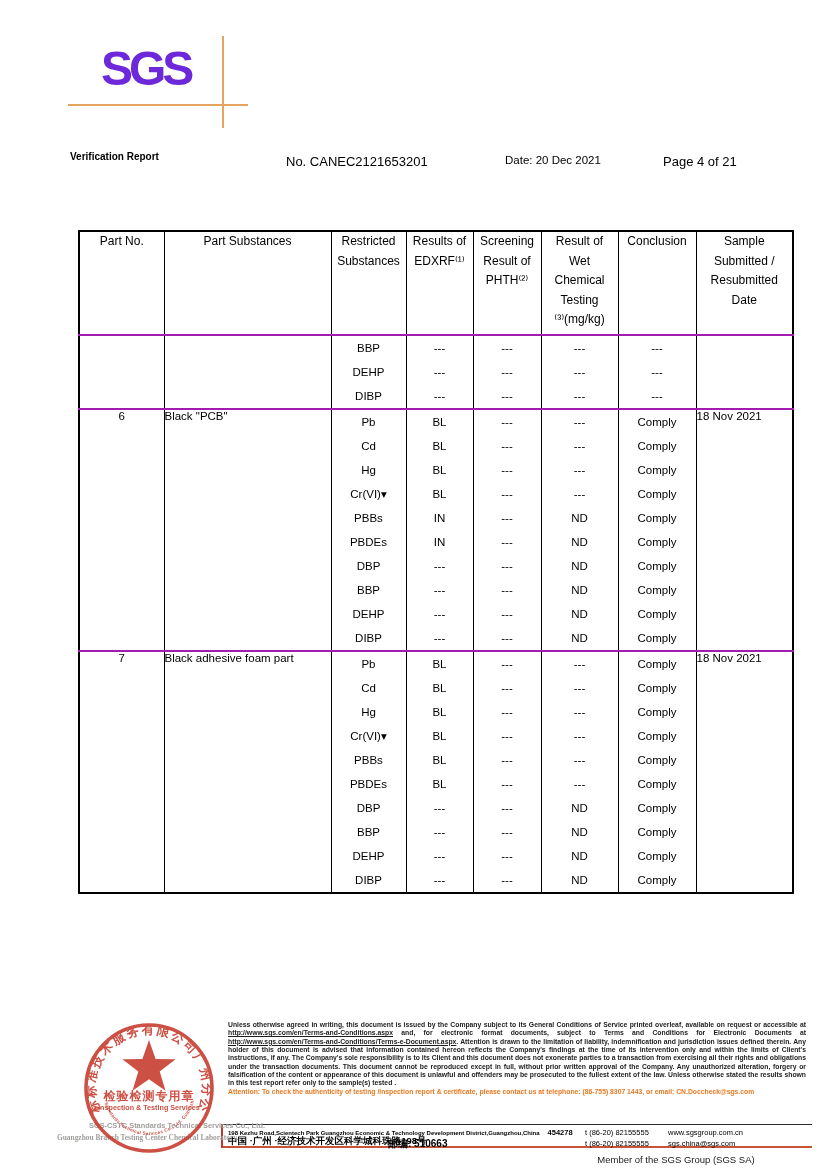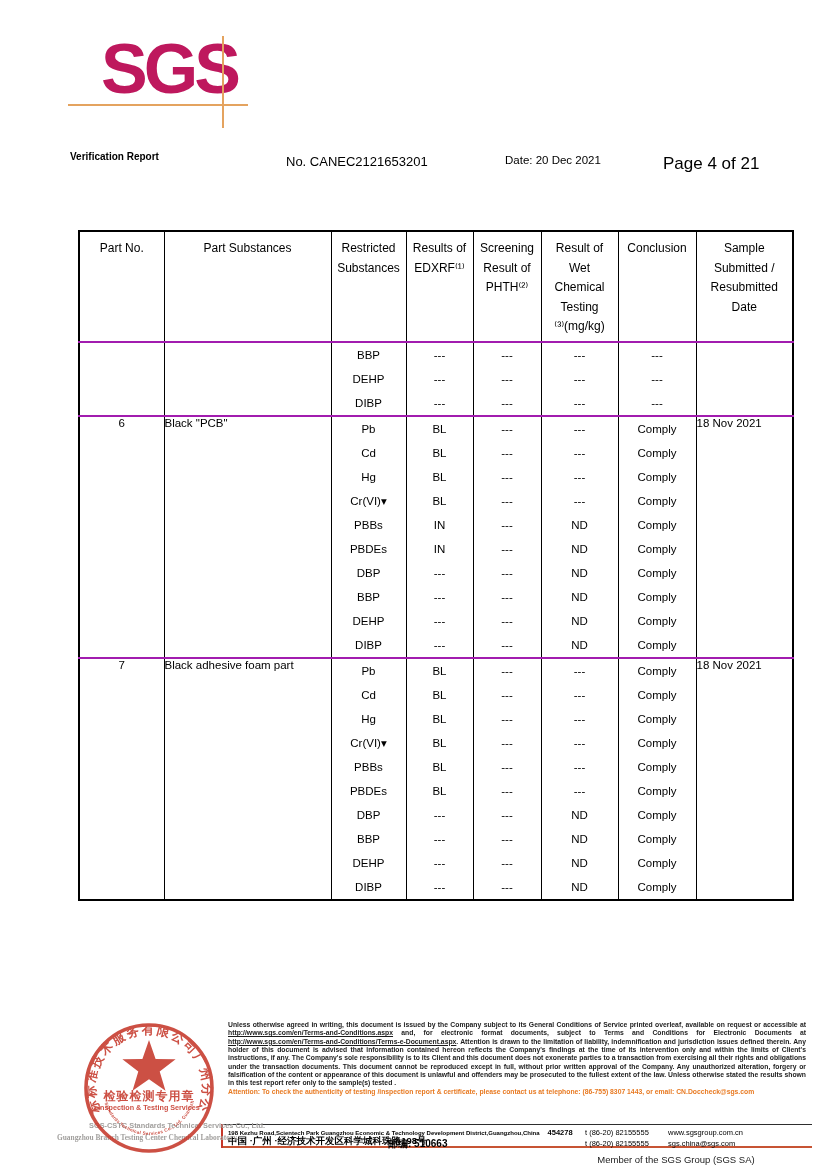--- a/index.html
+++ b/index.html
@@ -2,35 +2,35 @@
 <html><head>
 <meta charset="utf-8">
 <style>
   html,body{margin:0;padding:0;}
   body{
     width:827px;height:1169px;position:relative;background:#ffffff;
     font-family:"Liberation Sans","DejaVu Sans",sans-serif;color:#000;
     overflow:hidden;
   }
   
-  .sgs-text{position:absolute;left:101px;top:34px;font-size:70px;line-height:70px;
-    font-weight:bold;color:#be185d;letter-spacing:-4px;}
+  .sgs-text{position:absolute;left:101px;top:34px;font-size:48px;line-height:70px;
+    font-weight:bold;color:#6d28d9;letter-spacing:-4px;}
   .logo-hline{position:absolute;left:68px;top:104px;width:180px;height:2px;background:#e4a35f;}
   .logo-vline{position:absolute;left:222px;top:36px;width:2px;height:92px;background:#e4a35f;}
   
   .report-title{position:absolute;left:70px;top:151px;font-size:10px;font-weight:bold;}
   .report-no{position:absolute;left:286px;top:154px;font-size:13px;}
   .report-date{position:absolute;left:505px;top:154px;font-size:11.5px;}
-  .report-page{position:absolute;left:663px;top:154px;font-size:17px;}
+  .report-page{position:absolute;left:663px;top:154px;font-size:13px;}
   
   table.results{position:absolute;left:78px;top:230px;width:714px;
     border-collapse:collapse;table-layout:fixed;border:2px solid #000;}
   table.results th,table.results td{border:1px solid #000;padding:0;vertical-align:top;
     font-size:11.5px;font-weight:normal;color:#000;overflow:hidden;}
-  table.results thead th{height:102px;text-align:center;padding-top:7px;line-height:19.5px;font-size:12px;}
+  table.results thead th{height:102px;text-align:center;line-height:19.5px;font-size:12px;}
   table.results tbody tr{border-top:2px solid #a21caf;}
   td.c-part{text-align:center;padding-top:7px;}
   td.c-desc{text-align:left;padding:7px 1px 0 2px;}
   td.c-date{padding:11px 0 0 6px;}
   td.c-stack{padding:0;}
   .ln{height:24px;display:flex;align-items:center;justify-content:center;}
   
   .fineprint{position:absolute;left:228px;top:1021px;width:578px;
     font-size:6.8px;line-height:8.35px;font-weight:bold;color:#1c1c1c;text-align:justify;}
   .fineprint .u{text-decoration:underline;}

